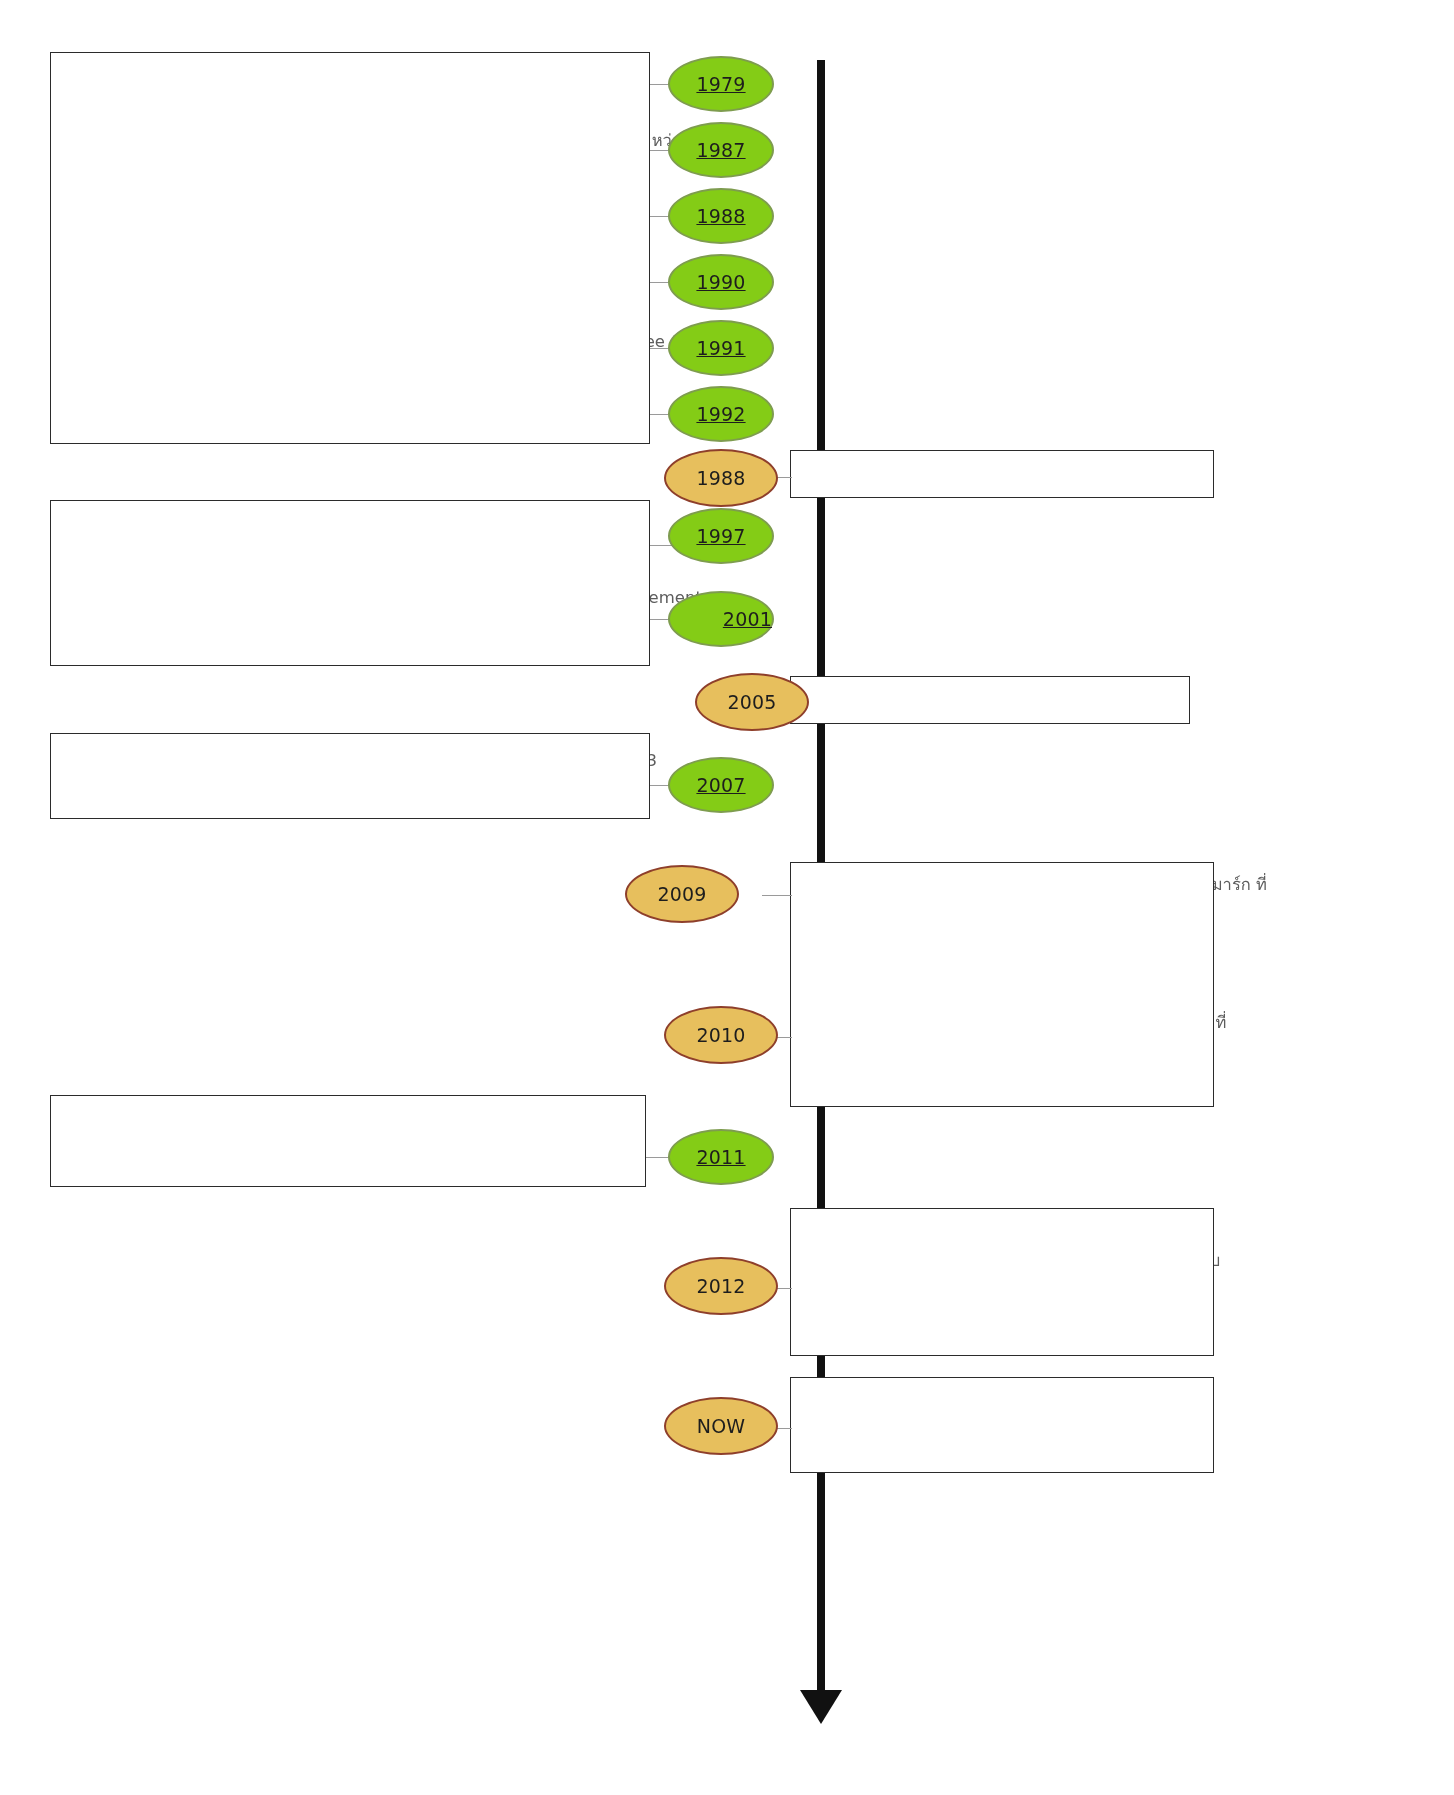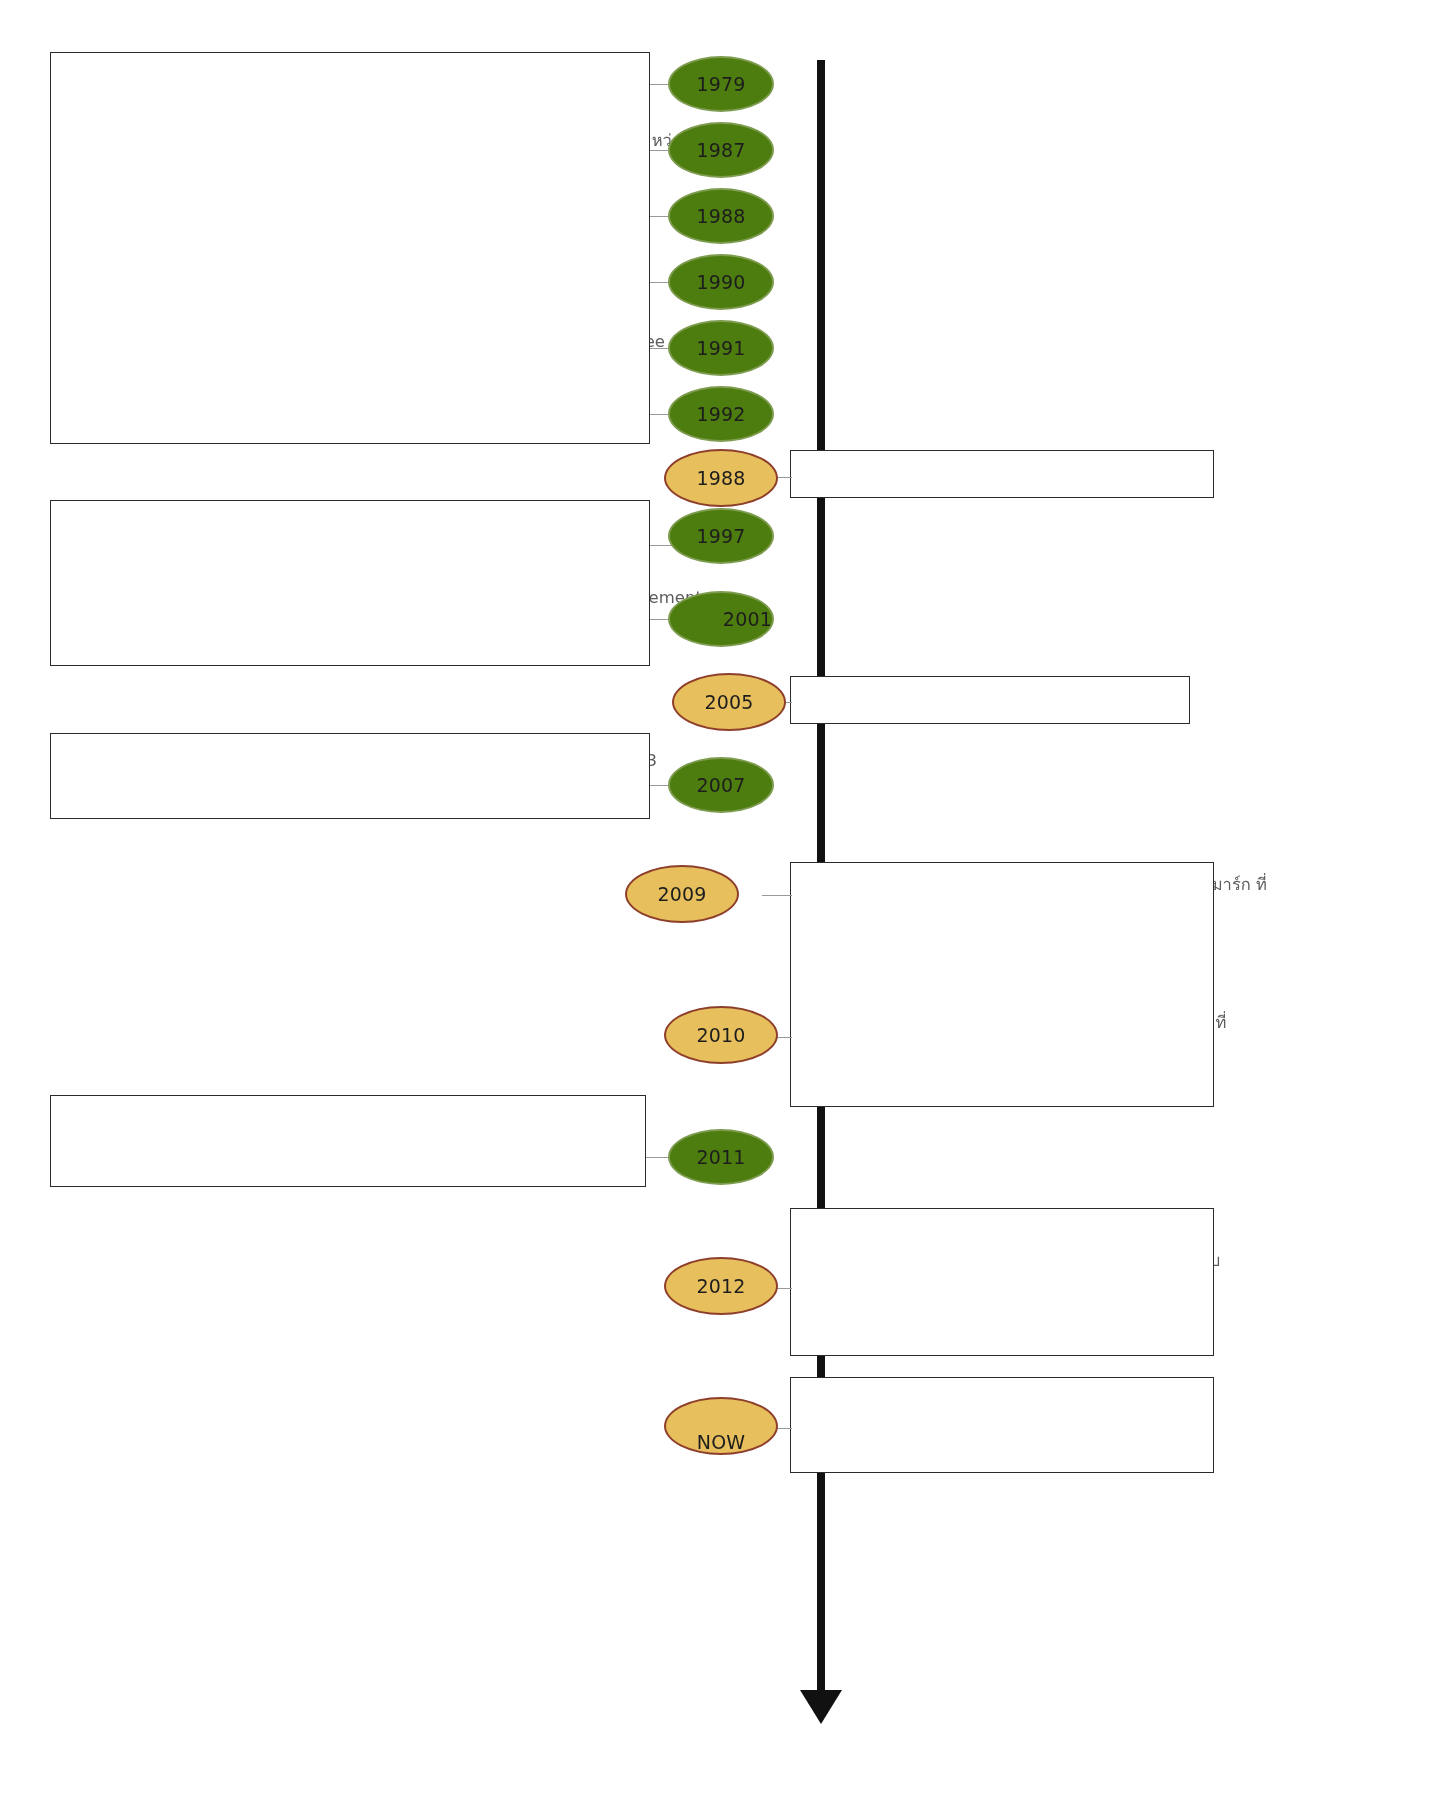--- a/index.html
+++ b/index.html
@@ -37,22 +37,23 @@
     z-index:3;
     display:flex;
     align-items:center;
     justify-content:center;
     border-radius:50%;
     font-size:19px;
     color:#1d1d1d;
     letter-spacing:0.2px;
   }
   .node.green {
-    background:#4d7c0f;
+    background:#84cc16;
     border:2.2px solid #7e9c4f;
+    text-decoration:underline;
   }
   .node.orange {
     background:#e7bf5d;
     border:2.4px solid #8e3f2b;
   }
 
   
   .box {
     position:absolute;
     z-index:2;
@@ -216,35 +217,35 @@
     </div>
   <div class="node orange" style="left:664px; top:449px; width:114px; height:58px;">
     <span>1988</span>
     </div>
   <div class="node green" style="left:668px; top:508px; width:106px; height:56px;">
     <span>1997</span>
     </div>
   <div class="node green" style="left:668px; top:591px; width:106px; height:56px;justify-content:flex-end;">
     <span>2001</span>
     </div>
-  <div class="node orange" style="left:672px; top:673px; width:114px; height:58px;">
+  <div class="node orange" style="left:695px; top:673px; width:114px; height:58px;">
     <span>2005</span>
     </div>
   <div class="node green" style="left:668px; top:757px; width:106px; height:56px;">
     <span>2007</span>
     </div>
   <div class="node orange" style="left:625px; top:865px; width:114px; height:58px;">
     <span>2009</span>
     </div>
   <div class="node orange" style="left:664px; top:1006px; width:114px; height:58px;">
     <span>2010</span>
     </div>
   <div class="node green" style="left:668px; top:1129px; width:106px; height:56px;">
     <span>2011</span>
     </div>
   <div class="node orange" style="left:664px; top:1257px; width:114px; height:58px;">
     <span>2012</span>
     </div>
-  <div class="node orange" style="left:664px; top:1397px; width:114px; height:58px;align-items:flex-end;">
+  <div class="node orange" style="left:664px; top:1397px; width:114px; height:58px;">
     <span>NOW</span>
     </div>
 
 </div>
 
 </body></html>

